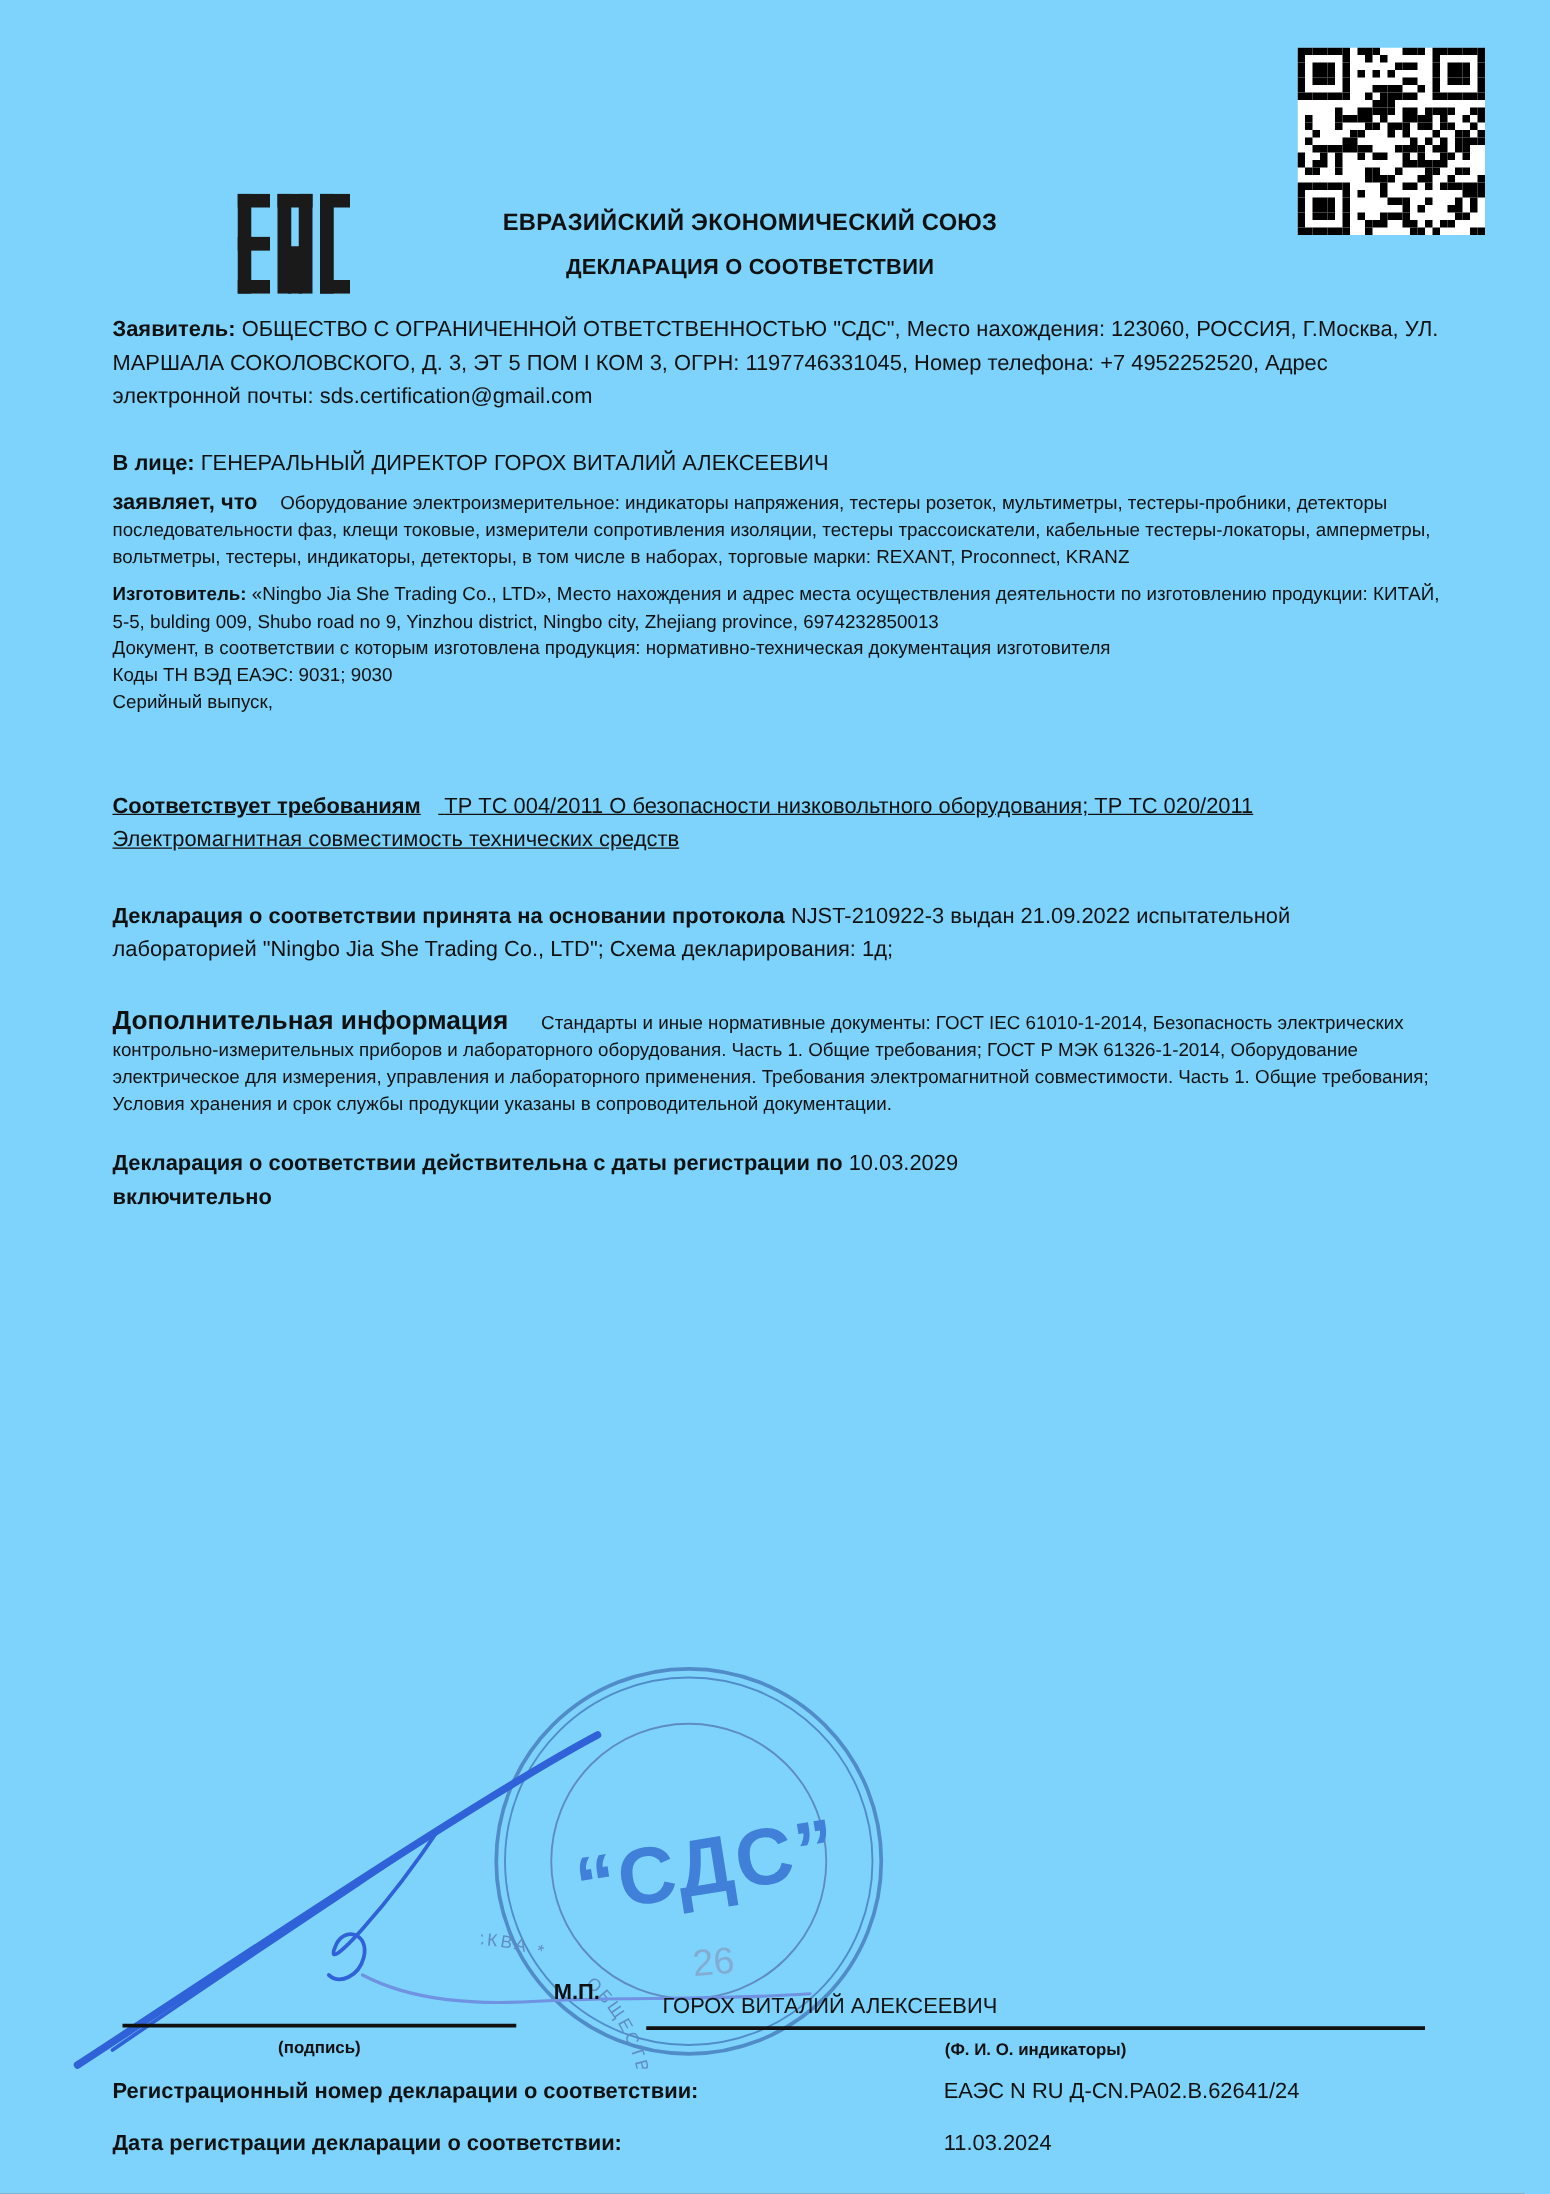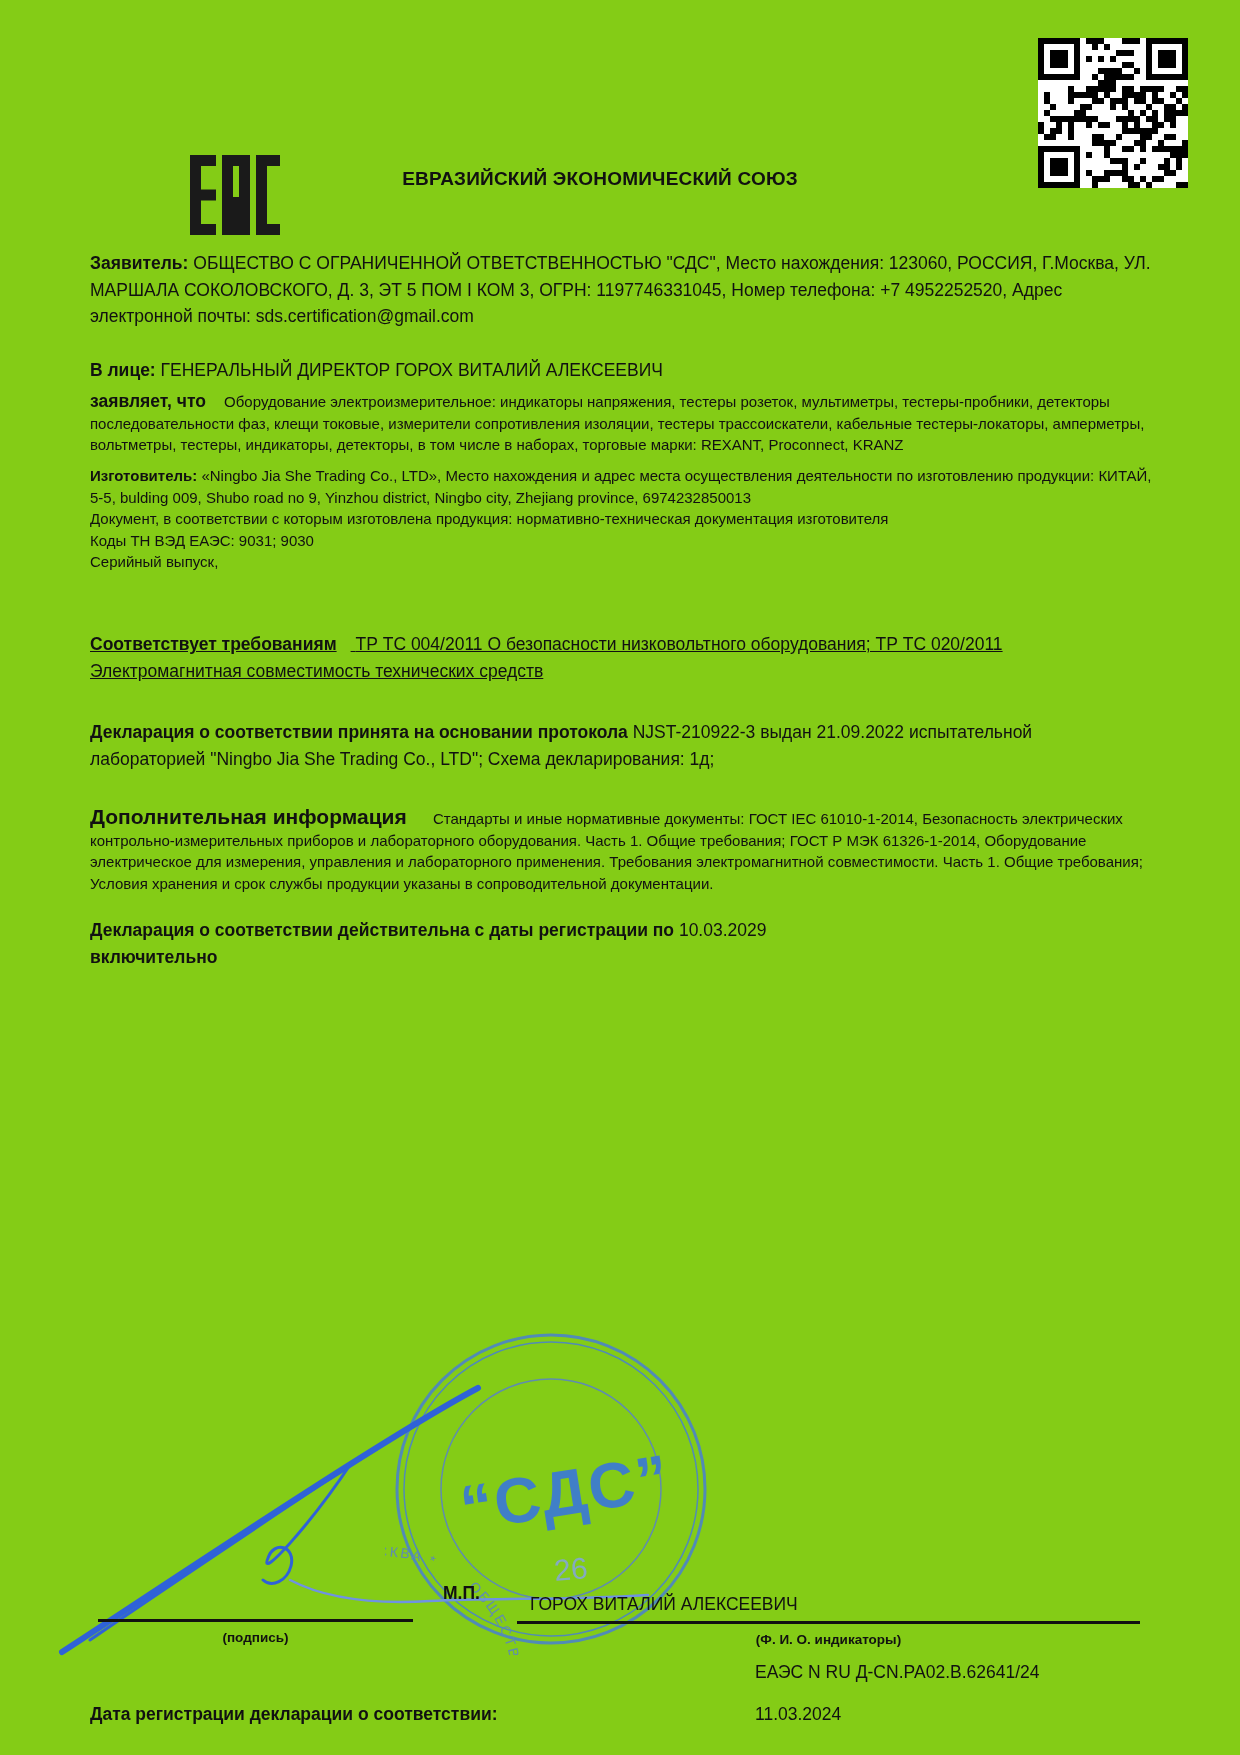--- a/index.html
+++ b/index.html
@@ -1,16 +1,16 @@
 <!DOCTYPE html>
 <html><head>
 <meta charset="utf-8">
 <style>
   html,body{margin:0;padding:0;background:#888;}
-  .page{position:relative;width:1240px;height:1755px;background:#84cc16;margin:0 auto;
+  .page{position:relative;width:1240px;height:1755px;background:#7dd3fc;margin:0 auto;
         font-family:"Liberation Sans",sans-serif;color:#111;overflow:hidden;}
   .abs{position:absolute;}
   .body-lg{font-size:17.5px;line-height:26.5px;}
   .body-sm{font-size:15px;line-height:21.5px;}
   .b{font-weight:bold;}
   .lead-gap{margin-right:14px;}
   .content{left:90px;width:1062px;}
   .title-wrap{left:240px;width:720px;text-align:center;}
   .t1{font-size:19px;font-weight:bold;letter-spacing:.2px;}
   .t2{font-size:17.5px;font-weight:bold;margin-top:13px;letter-spacing:.2px;}
@@ -334,20 +334,21 @@
         <rect x="40.5" y="42" width="11" height="38"></rect>
         <rect x="66" y="0" width="11" height="80"></rect>
         <rect x="66" y="0" width="24" height="11"></rect>
         <rect x="66" y="69" width="24" height="11"></rect>
       </g>
     </svg>
   </div>
 
   <div class="abs title-wrap" style="top:168px;">
     <div class="t1">ЕВРАЗИЙСКИЙ ЭКОНОМИЧЕСКИЙ СОЮЗ</div>
+    <div class="t2">ДЕКЛАРАЦИЯ О СООТВЕТСТВИИ</div>
   </div>
 
   <div class="abs content body-lg" style="top:250px;">
     <span class="b">Заявитель:</span>
     <span>ОБЩЕСТВО С ОГРАНИЧЕННОЙ ОТВЕТСТВЕННОСТЬЮ "СДС", Место нахождения: 123060, РОССИЯ,  Г.Москва, УЛ. МАРШАЛА СОКОЛОВСКОГО, Д. 3, ЭТ 5 ПОМ I КОМ 3, ОГРН: 1197746331045, Номер телефона: +7 4952252520, Адрес электронной почты: sds.certification@gmail.com</span>
   </div>
 
   <div class="abs content body-sm" style="top:391px;">
     <span class="b lead-gap" style="font-size:17.5px;">заявляет, что</span>
     <span>Оборудование электроизмерительное: индикаторы напряжения, тестеры розеток, мультиметры, тестеры-пробники, детекторы последовательности фаз, клещи токовые, измерители сопротивления изоляции, тестеры трассоискатели, кабельные тестеры-локаторы, амперметры, вольтметры,  тестеры, индикаторы, детекторы, в том числе в наборах, торговые марки: REXANT, Proconnect, KRANZ</span>
@@ -417,18 +418,19 @@
   <div class="abs mp" style="left:443px;top:1583px;">М.П.</div>
 
   <div class="abs fio-name" style="left:530px;top:1594px;">ГОРОХ ВИТАЛИЙ АЛЕКСЕЕВИЧ</div>
 
   <div class="abs hline" style="left:98px;top:1619px;width:315px;"></div>
   <div class="abs hline" style="left:517px;top:1621px;width:623px;"></div>
 
   <div class="abs cap" style="left:98px;top:1630px;width:315px;">(подпись)</div>
   <div class="abs cap" style="left:517px;top:1632px;width:623px;">(Ф. И. О. индикаторы)</div>
 
+  <div class="abs regrow-label" style="left:90px;top:1662px;">Регистрационный номер декларации о соответствии:</div>
   <div class="abs regrow-val" style="left:755px;top:1662px;">ЕАЭС N RU Д-CN.РА02.В.62641/24</div>
 
   <div class="abs regrow-label" style="left:90px;top:1704px;">Дата регистрации декларации о соответствии:</div>
   <div class="abs regrow-val" style="left:755px;top:1704px;">11.03.2024</div>
 
 </div>
 
 </body></html>

